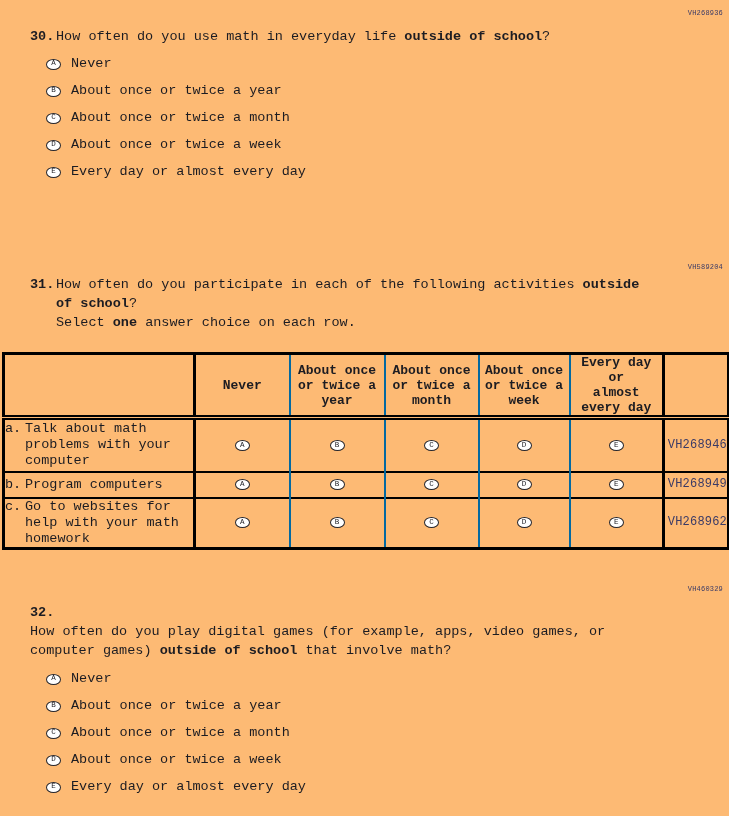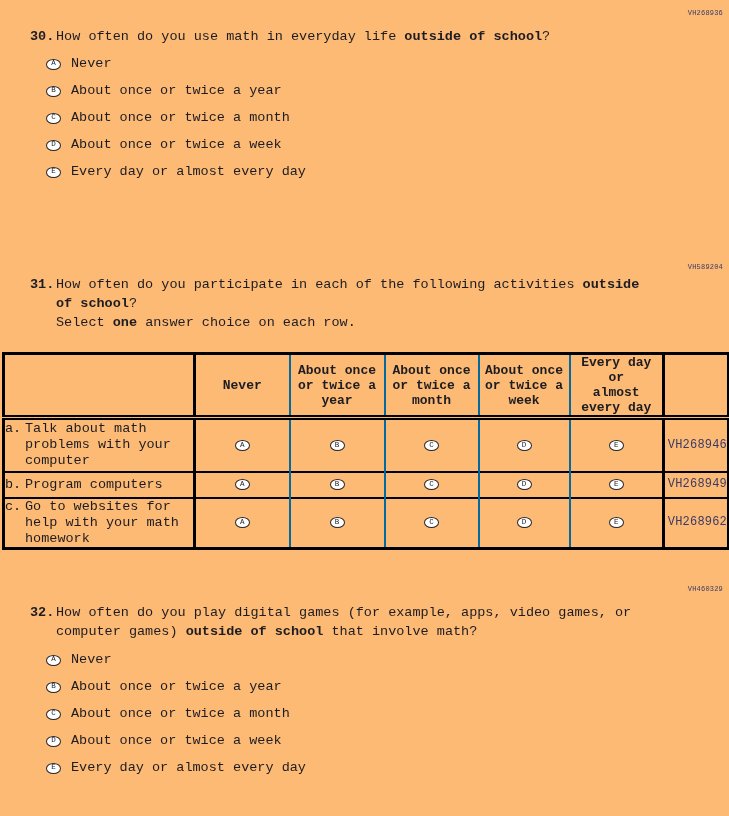--- a/index.html
+++ b/index.html
@@ -25,21 +25,21 @@
     color: #3a3a66;
     letter-spacing: 0.2px;
   }
   .q30-block .code-line { margin-top: 9px; }
   .q31-block .code-line { margin-top: 5px; }
   .q32-block .code-line { }
 
   .qhead { display: flex; padding-left: 30px; }
   .q30-block .qhead { margin-top: 9px; }
   .q31-block .qhead { margin-top: 3px; }
-  .q32-block .qhead { margin-top: 9px; }
+  .q32-block .qhead { margin-top: 9px; flex-direction: column; }
   .qnum {
     flex: none;
     width: 26px;
     font-weight: bold;
     font-size: 13.5px;
     line-height: 19px;
   }
   .qtext { font-size: 13.5px; line-height: 19px; max-width: 592px; }
   .qtext .seg-bold { font-weight: bold; }
   .qline { display: block; }

